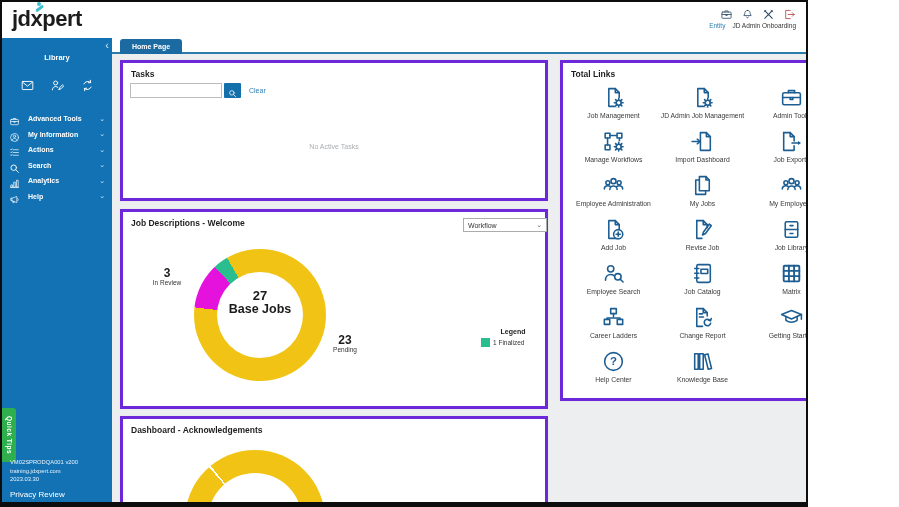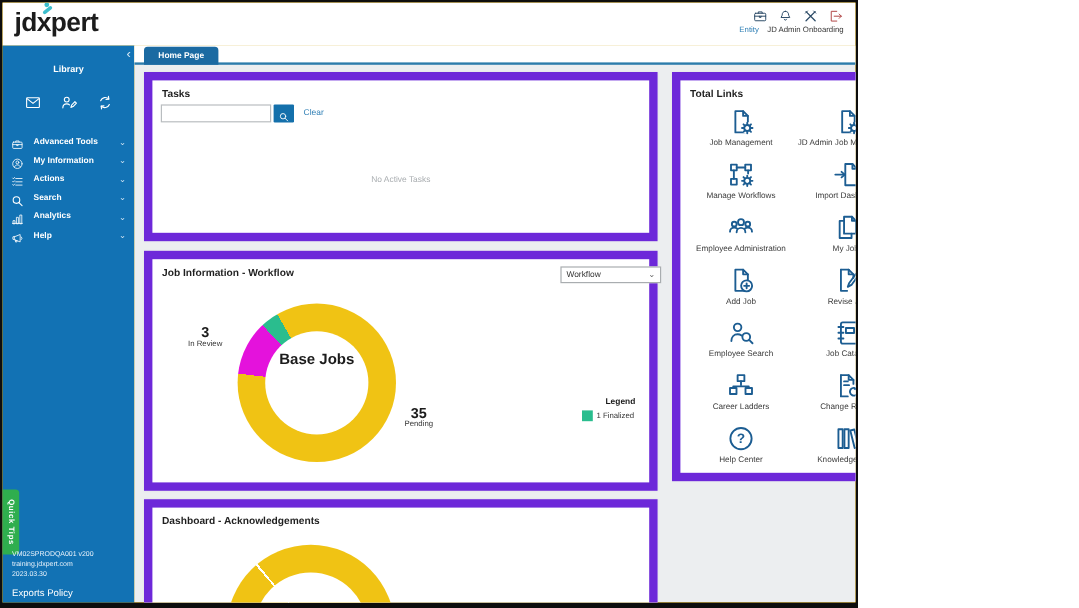--- a/index.html
+++ b/index.html
@@ -1,18 +1,18 @@
 <!DOCTYPE html>
 <html><head>
 <meta charset="utf-8">
 <style>
   html,body{margin:0;padding:0;background:#fff;}
   *{box-sizing:border-box;}
-  .frame{position:relative;width:715px;height:507px;border:2px solid #0d0d0d;border-bottom:5px solid #0d0d0d;
-         overflow:hidden;background:#eab308;font-family:"Liberation Sans",sans-serif;}
+  .frame{position:relative;width:808px;height:507px;border:2px solid #0d0d0d;border-bottom:5px solid #0d0d0d;
+         overflow:hidden;background:#fca5a5;font-family:"Liberation Sans",sans-serif;}
   
   .header{position:absolute;left:0;top:0;width:100%;height:36px;background:#fff;}
   .logo{position:absolute;left:10px;top:4px;font-weight:800;font-size:22px;color:#1c1c1c;letter-spacing:-.5px;}
   .logo-x{position:relative;display:inline-block;}
   .logo-x .dot{position:absolute;left:6px;top:-4px;width:4px;height:4px;border-radius:50%;background:#3cbecd;}
   .logo-x .chk{position:absolute;right:-2px;top:1px;width:9px;height:2.6px;background:#3cbecd;transform:rotate(-38deg);border-radius:2px;}
   .hdr-icons{position:absolute;right:10px;top:5px;display:flex;gap:8px;align-items:center;color:#2b4a66;}
   .hdr-icons .icn{width:13px;height:13px;display:inline-block;}
   .hdr-icons .logout{color:#b04343;}
   .hdr-user{position:absolute;right:10px;top:20px;font-size:6.5px;color:#333;}
@@ -31,21 +31,21 @@
   .quicktips{position:absolute;left:0;top:370px;width:14px;height:54px;background:#2fae4e;border-radius:0 3px 3px 0;
              display:flex;align-items:center;justify-content:center;}
   .quicktips span{writing-mode:vertical-rl;font-size:6.5px;font-weight:bold;color:#fff;letter-spacing:.5px;}
   .version{position:absolute;left:8px;top:420px;font-size:5.8px;line-height:1.5;color:#eaf3fb;}
   .privacy{position:absolute;left:8px;top:452px;font-size:8px;color:#fff;}
   
   .content{position:absolute;left:110px;top:36px;right:0;bottom:0;background:#eceef0;}
   .tabstrip{position:absolute;left:0;top:0;width:100%;height:16px;background:#fff;border-bottom:2px solid #2c7cab;}
   .tab{position:absolute;left:8px;top:1px;width:62px;height:15px;background:#1b6aa2;color:#fff;border-radius:3px 3px 0 0;
        display:flex;align-items:center;justify-content:center;font-size:7px;font-weight:bold;cursor:pointer;}
-  .panel{position:absolute;background:#fff;border:7px solid #6d28d9;box-shadow:0 0 2px rgba(0,0,0,.05);}
+  .panel{position:absolute;background:#fff;border:3px solid #6d28d9;box-shadow:0 0 2px rgba(0,0,0,.05);}
   .panel-title{position:absolute;left:8px;top:6px;font-size:8.5px;font-weight:bold;color:#1f1f1f;}
   .p-tasks{left:8px;top:22px;width:428px;height:141px;}
   .p-jobdesc{left:8px;top:171px;width:428px;height:200px;}
   .p-ack{left:8px;top:378px;width:428px;height:150px;}
   .p-quick{left:448px;top:22px;width:335px;height:341px;}
   
   .task-search{position:absolute;left:7px;top:20px;width:92px;height:15px;border:1px solid #b9bdc0;font-size:7px;padding:0 3px;outline:none;}
   .task-btn{position:absolute;left:101px;top:20px;width:17px;height:15px;background:#1470ab;border:none;border-radius:1px;
             color:#fff;display:flex;align-items:center;justify-content:center;cursor:pointer;padding:0;}
   .task-btn .icn{width:9px;height:9px;display:block;}
@@ -190,21 +190,21 @@
       </div>
     </div>
     <div class="quicktips">
         <span>Quick Tips</span>
       </div>
     <div class="version">
       <div>VM02SPRODQA001 v200</div>
       <div>training.jdxpert.com</div>
       <div>2023.03.30</div>
     </div>
-    <div class="privacy">Exports Policy</div>
+    <div class="privacy">Privacy Review</div>
   </div>
 
   <div class="content">
     <div class="tabstrip">
       <div class="tab">Home Page</div>
     </div>
 
     <div class="panel p-tasks">
       <div class="panel-title">Tasks</div>
       <input class="task-search" type="text" value="" style="">
@@ -212,37 +212,38 @@
           <span class="icn"><svg viewBox="0 0 24 24" xmlns="http://www.w3.org/2000/svg">
               <circle cx="10.3" cy="10.3" r="6" style="stroke-width:2"></circle>
               <path d="M14.8 14.8l5.7 5.7" style="stroke-width:2"></path>
             </svg></span>
         </button>
       <span class="task-clear">Clear</span>
       <div class="task-empty">No Active Tasks</div>
     </div>
 
     <div class="panel p-jobdesc">
-      <div class="panel-title">Job Information - Workflow</div>
+      <div class="panel-title">Job Descriptions - Welcome</div>
       <div class="wf-select">
         <span>Workflow</span>
         <span class="chev">⌄</span>
       </div>
       <div class="donut d-wf" style="background: conic-gradient(from -30deg, rgb(240, 195, 20) 0deg, rgb(240, 195, 20) 306.667deg, rgb(228, 18, 220) 306.667deg, rgb(228, 18, 220) 346.667deg, rgb(42, 189, 142) 346.667deg, rgb(42, 189, 142) 360deg);">
         <div class="hole"></div>
         <div class="d-center">
+          <div class="v">27</div>
           <div class="t">Base Jobs</div>
         </div>
       </div>
       <div class="d-lab lab-review">
         <div class="v">3</div>
         <div class="t">In Review</div>
       </div>
       <div class="d-lab lab-pending">
-        <div class="v">35</div>
+        <div class="v">23</div>
         <div class="t">Pending</div>
       </div>
       <div class="legend">
         <div class="lg-title">Legend</div>
         <div class="lg-item">
           <span class="swatch" style="background-color: rgb(42, 189, 142);"></span>
           <span>1 Finalized</span>
         </div>
       </div>
     </div>

